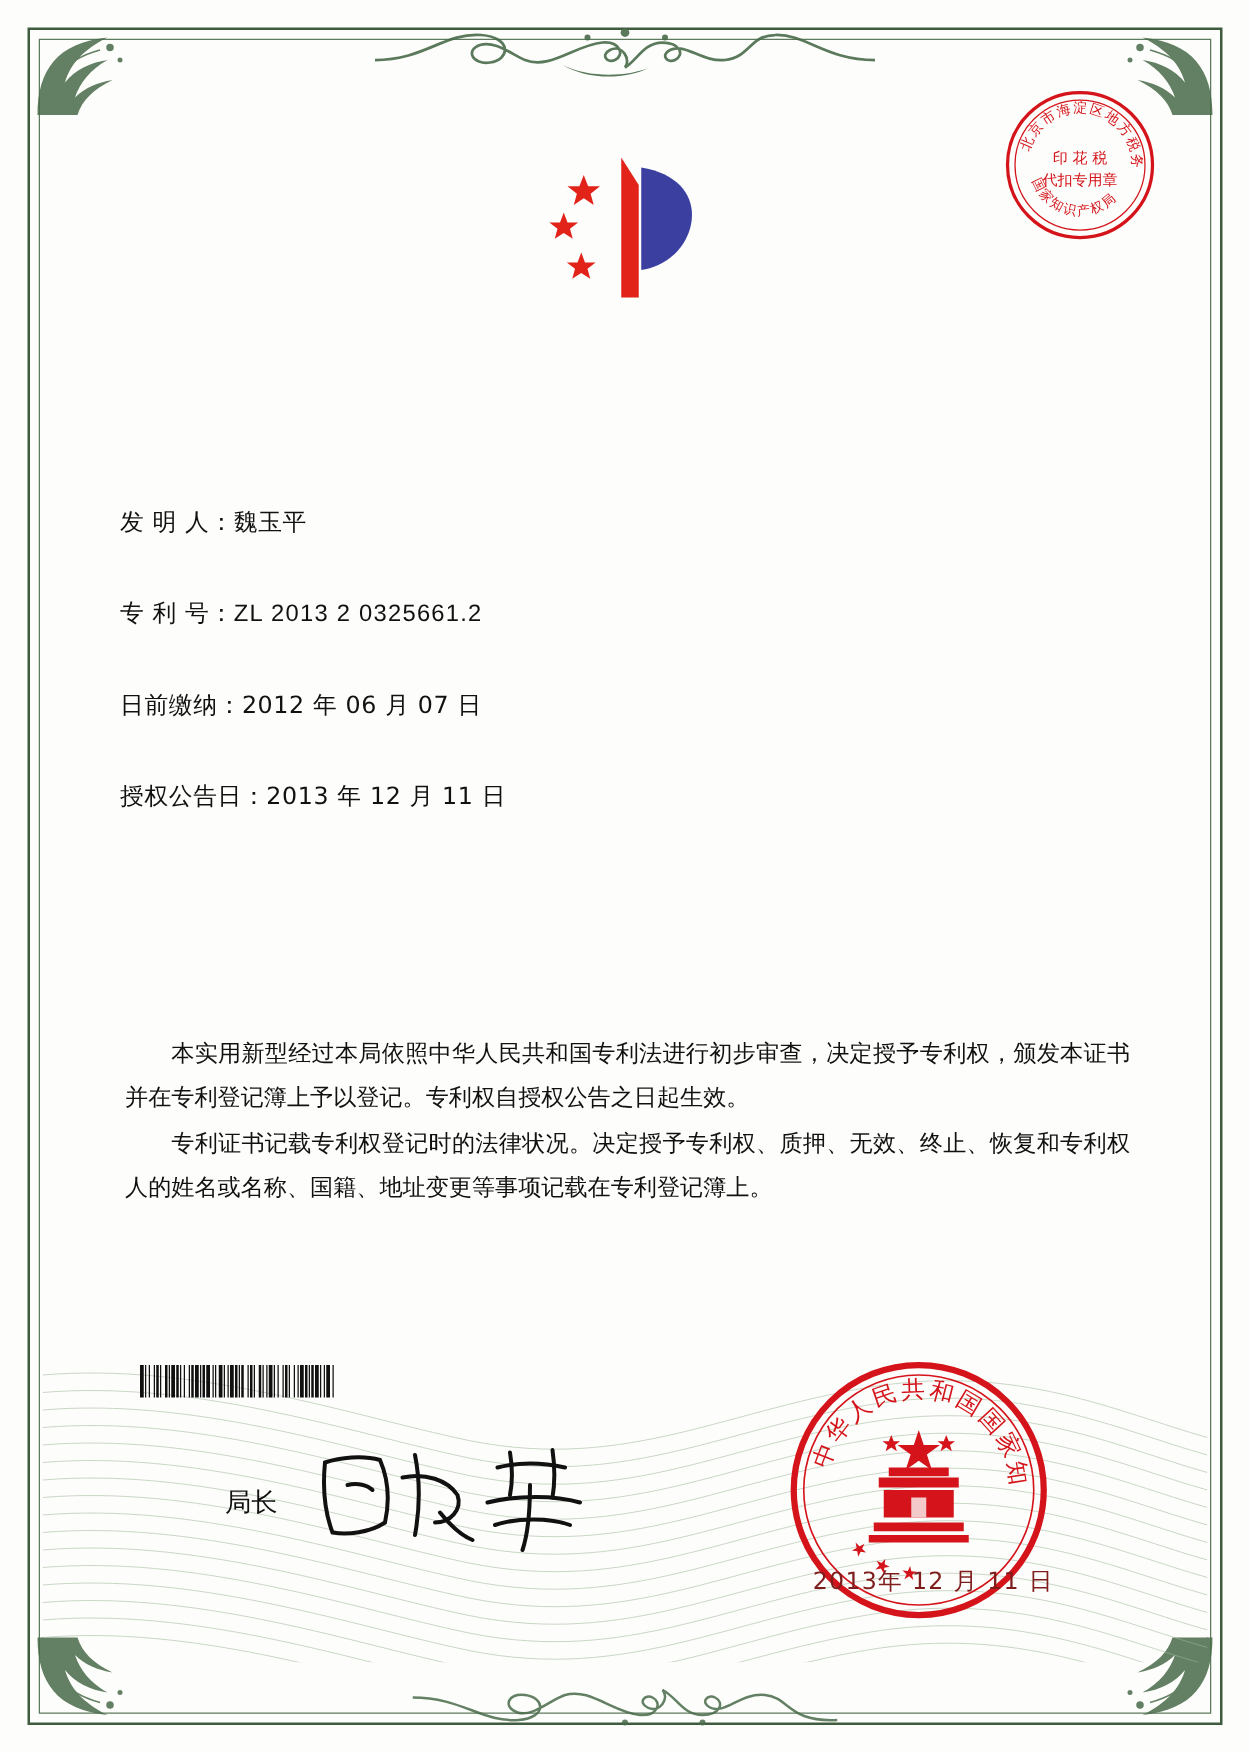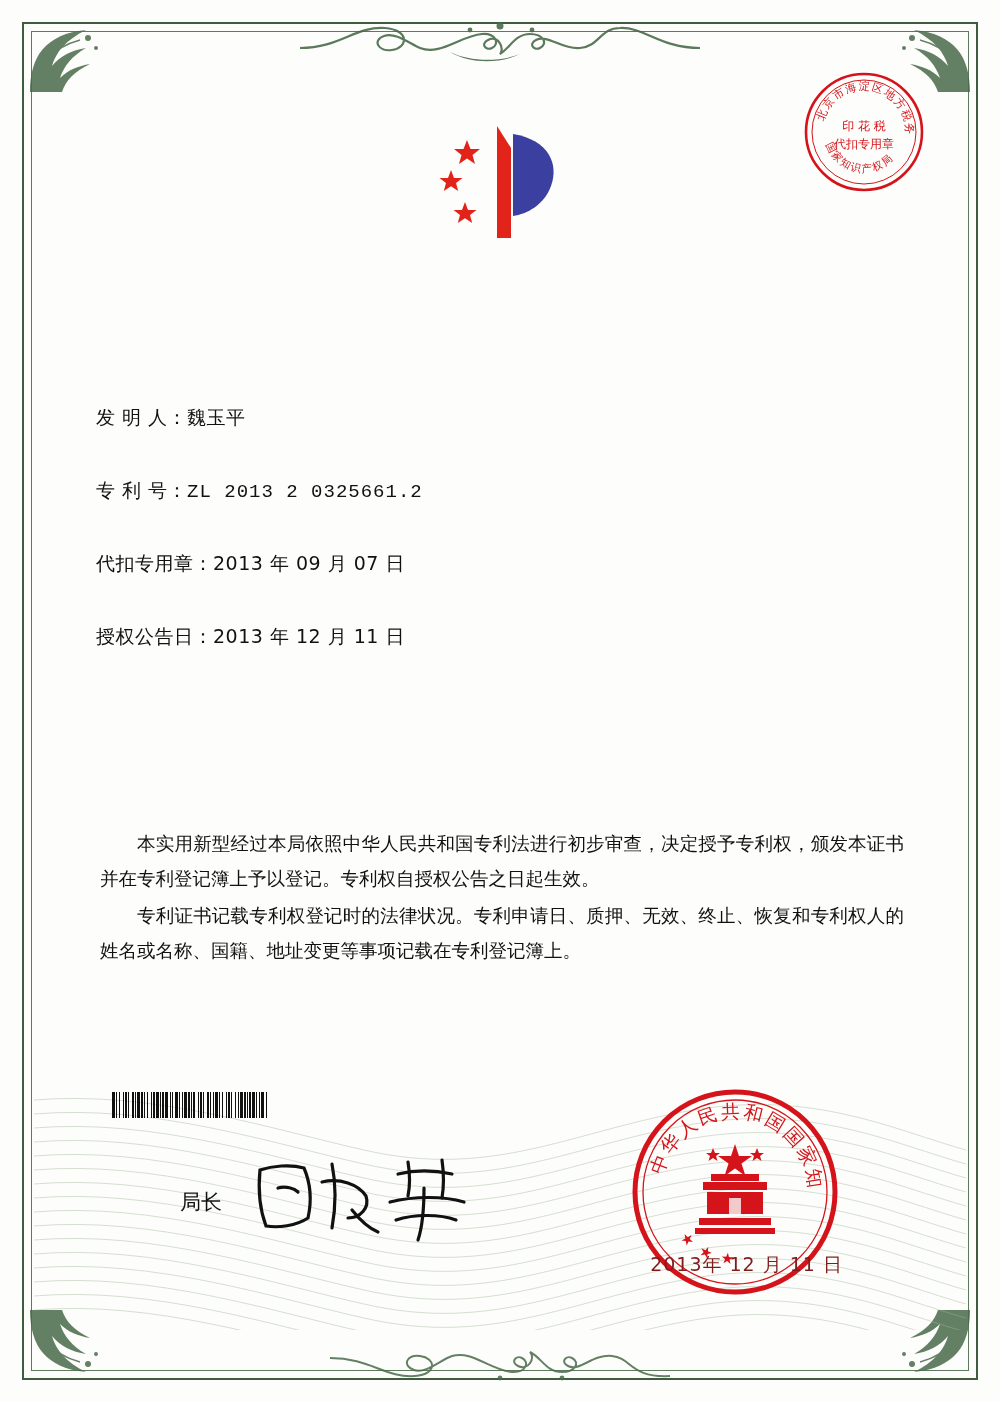--- a/index.html
+++ b/index.html
@@ -144,21 +144,21 @@
     margin-bottom: 47px;
     white-space: nowrap;
   }
   .field-label {
     letter-spacing: 0.5px;
   }
   .field-value {
     letter-spacing: 0.5px;
   }
   .field-row.patentno .field-value {
-    font-family: Liberation Mono, monospace;
+    font-family: Liberation Sans, sans-serif;
     letter-spacing: 1px;
   }
 
   
   .body-text {
     position: absolute;
     left: 100px;
     top: 826px;
     width: 804px;
     font-size: 18.5px;
@@ -355,30 +355,30 @@
 
 
   <div class="fields">
     <div class="field-row">
       <span class="field-label">发  明  人：</span><span class="field-value">魏玉平</span>
     </div>
     <div class="field-row patentno">
       <span class="field-label">专  利  号：</span><span class="field-value">ZL 2013 2 0325661.2</span>
     </div>
     <div class="field-row">
-      <span class="field-label">代扣专用章：</span><span class="field-value">2013 年 09 月 07 日</span>
+      <span class="field-label">日前缴纳：</span><span class="field-value">2012 年 06 月 07 日</span>
     </div>
     <div class="field-row">
       <span class="field-label">授权公告日：</span><span class="field-value">2013 年 12 月 11 日</span>
     </div>
   </div>
 
   <div class="body-text">
     <p>本实用新型经过本局依照中华人民共和国专利法进行初步审查，决定授予专利权，颁发本证书并在专利登记簿上予以登记。专利权自授权公告之日起生效。</p>
-    <p>专利证书记载专利权登记时的法律状况。专利申请日、质押、无效、终止、恢复和专利权人的姓名或名称、国籍、地址变更等事项记载在专利登记簿上。</p>
+    <p>专利证书记载专利权登记时的法律状况。决定授予专利权、质押、无效、终止、恢复和专利权人的姓名或名称、国籍、地址变更等事项记载在专利登记簿上。</p>
   </div>
 
   <div class="barcode" id="barcode">
       <i style="width: 3px; background: rgb(17, 17, 17);"></i>
       <i style="width: 1px; background: transparent;"></i>
       <i style="width: 1px; background: rgb(17, 17, 17);"></i>
       <i style="width: 2px; background: transparent;"></i>
       <i style="width: 1px; background: rgb(17, 17, 17);"></i>
       <i style="width: 3px; background: transparent;"></i>
       <i style="width: 1px; background: rgb(17, 17, 17);"></i>

